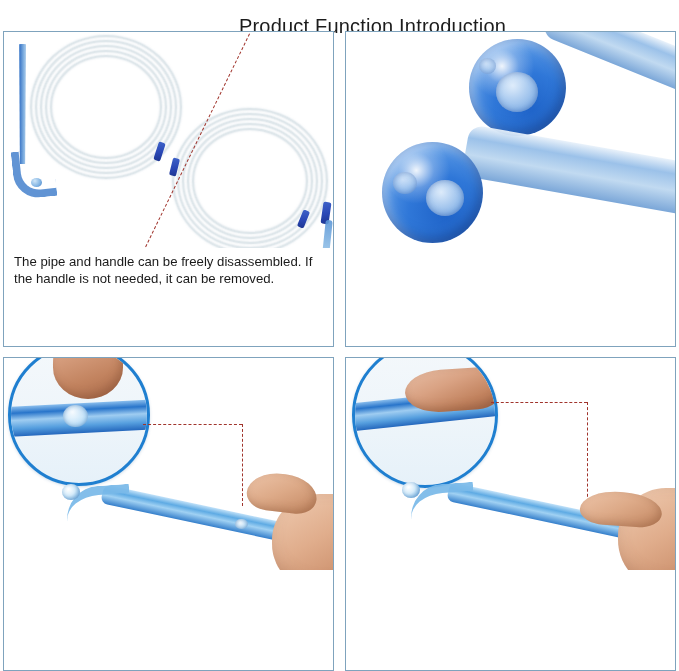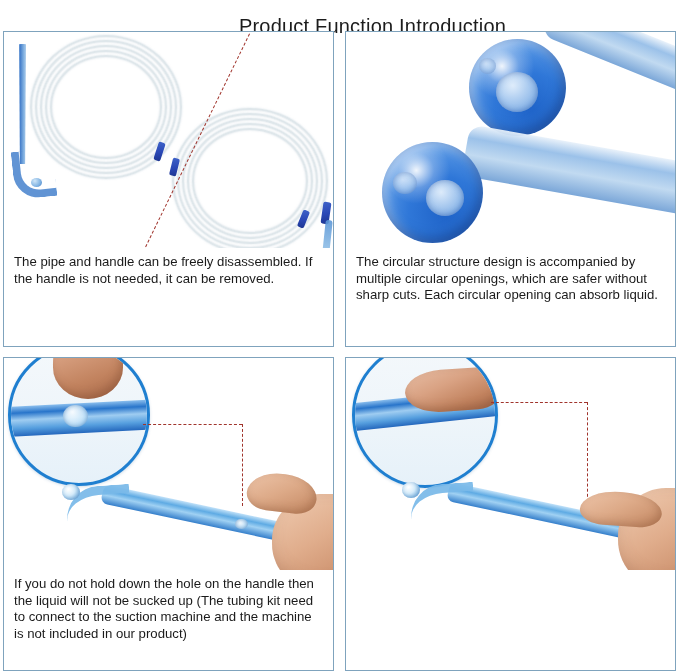--- a/index.html
+++ b/index.html
@@ -247,21 +247,20 @@
       <div class="tip-shaft" style="left:196px; top:-6px; width:160px; height:40px; transform:rotate(22deg);"></div>
       <div class="tip-ball" style="left:123px; top:7px; width:97px; height:97px;"></div>
       <div class="tip-hole" style="left:150px; top:40px; width:42px; height:40px;"></div>
       <div class="tip-hole" style="left:133px; top:26px; width:17px; height:16px; opacity:0.75;"></div>
 
       <div class="tip-shaft" style="left:118px; top:112px; width:232px; height:52px; transform:rotate(10deg);"></div>
       <div class="tip-ball" style="left:36px; top:110px; width:101px; height:101px;"></div>
       <div class="tip-hole" style="left:80px; top:148px; width:38px; height:36px;"></div>
       <div class="tip-hole" style="left:47px; top:140px; width:24px; height:22px; opacity:0.8;"></div>
     </div>
-    <div class="caption">The circular structure design is accompanied by multiple circular openings, which are safer without sharp cuts. Each circular opening can absorb liquid.</div>
   </div>
 
   <div class="panel bl">
     <div class="photo">
 
       <div class="mag-circle" style="left:4px; top:-14px; width:136px; height:136px;">
         <div class="mag-tube" style="left:-12px; top:56px; width:170px; height:30px; transform:rotate(-3deg);"></div>
         <div class="mag-hole" style="left:52px; top:58px; width:25px; height:22px;"></div>
         <div class="finger" style="left:42px; top:-34px; width:70px; height:86px;"></div>
       </div>
@@ -273,21 +272,20 @@
       <div style="position:absolute; left:62px; top:128px; width:64px; height:24px;
                   border-top:9px solid rgba(120,185,232,0.92);
                   border-top-left-radius:34px;
                   transform:rotate(-4deg);"></div>
       <div class="wand-tip" style="left:58px; top:126px; width:18px; height:16px;"></div>
       <div class="mag-hole" style="left:231px; top:161px; width:13px; height:10px;"></div>
 
       <div class="hand-mass" style="left:268px; top:136px; width:120px; height:100px;"></div>
       <div class="hand-finger" style="left:243px; top:116px; width:70px; height:38px; transform:rotate(7deg);"></div>
     </div>
-    <div class="caption">If you do not hold down the hole on the handle then the liquid will not be sucked up (The tubing kit need to connect to the suction machine and the machine is not included in our product)</div>
   </div>
 
   <div class="panel br">
     <div class="photo">
 
       <div class="mag-circle" style="left:6px; top:-16px; width:140px; height:140px;">
         <div class="mag-tube" style="left:-14px; top:50px; width:180px; height:28px; transform:rotate(-6deg);"></div>
         <div class="finger" style="left:50px; top:24px; width:96px; height:42px;
                     border-radius:46% 30% 30% 46% / 60% 50% 50% 60%;
                     transform:rotate(-4deg);"></div>

